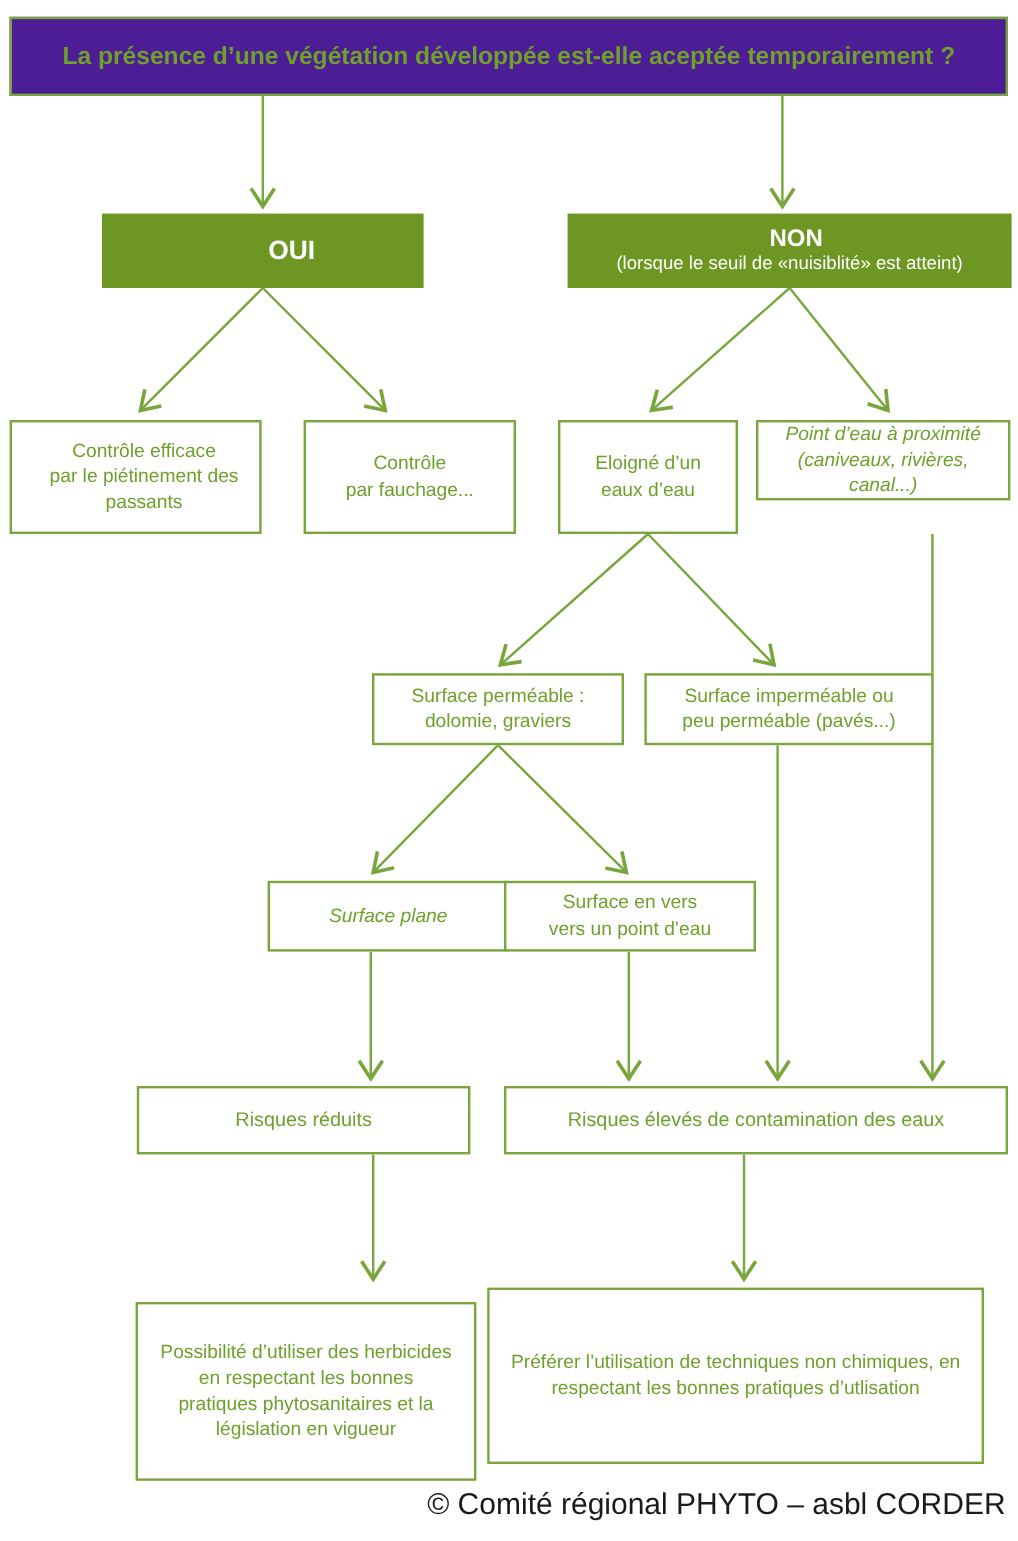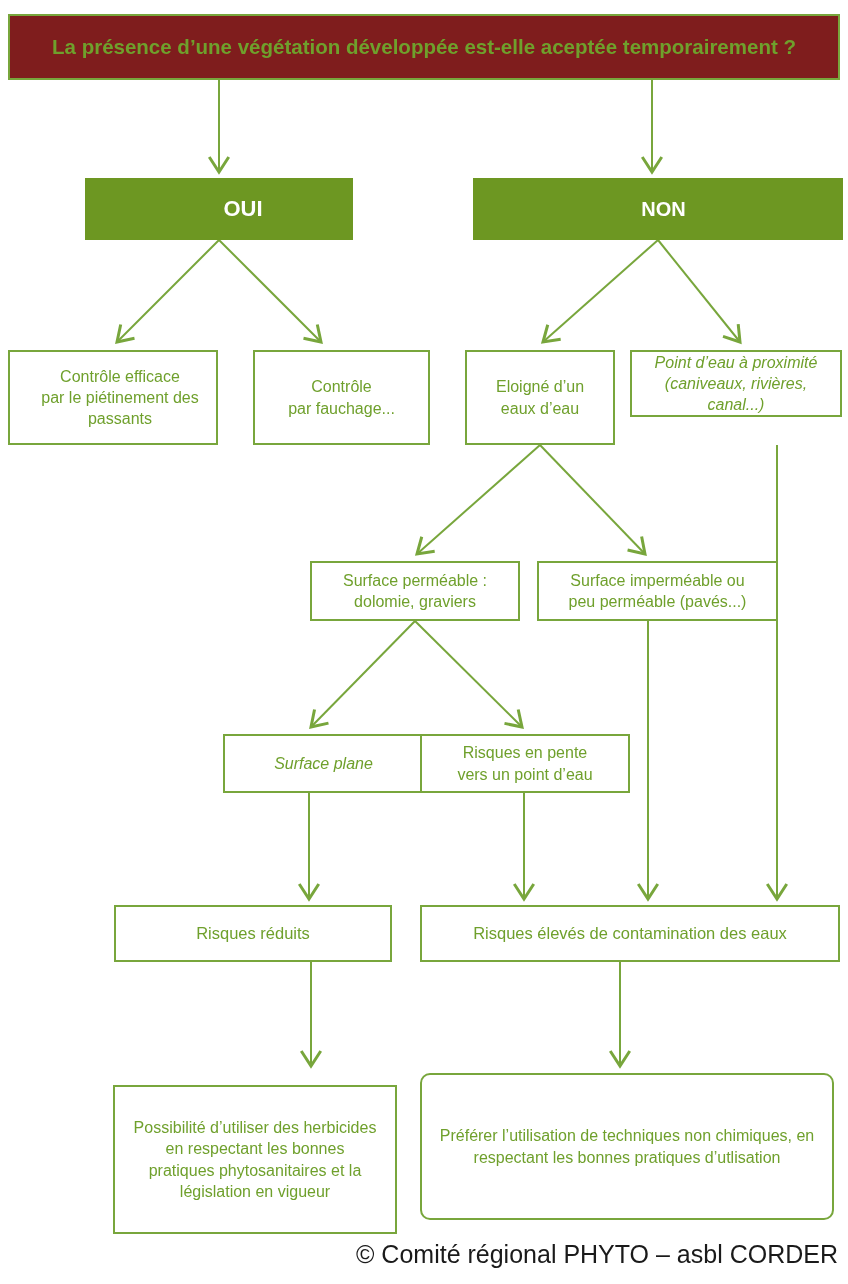--- a/index.html
+++ b/index.html
@@ -35,38 +35,38 @@
   }
   .filled{
     background:var(--green-fill,#6d9722);
     color:#fff;
   }
   .question{
     left:8px;top:14px;width:832px;height:66px;
     font-size:20.5px;font-weight:700;
     color:var(--green-text,#6fa02c);
     border:2px solid var(--green-border,#78a63c);
-    background:#7f1d1d;
+    background:#4c1d95;
   }
   .oui{left:85px;top:178px;width:268px;height:62px;font-size:22px;font-weight:700;padding-left:48px;}
   .non{left:473px;top:178px;width:370px;height:62px;}
   .non .main{font-size:20px;font-weight:700;line-height:1.15;margin-left:11px;}
   .non .sub{font-size:15.5px;font-weight:400;line-height:1.2;}
   .b1{left:8px;  top:350px;width:210px;height:95px;padding-left:20px;}
   .b2{left:233px;top:350px;width:177px;height:95px;margin-left:20px;}
   .b3{left:465px;top:350px;width:150px;height:95px;}
   .b4{left:630px;top:350px;width:212px;height:67px;font-style:italic;}
   .c1{left:310px;top:561px;width:210px;height:60px;}
   .c2{left:537px;top:561px;width:241px;height:60px;}
   .d1{left:223px;top:734px;width:201px;height:59px;font-style:italic;}
   .d2{left:420px;top:734px;width:210px;height:59px;}
   .e1{left:114px;top:905px;width:278px;height:57px;font-size:16.5px;}
   .e2{left:420px;top:905px;width:420px;height:57px;font-size:16.5px;}
   .f1{left:113px;top:1073px;width:284px;height:149px;margin-top:12px;}
-  .f2{left:420px;top:1073px;width:414px;height:147px;border-radius:10px;}
+  .f2{left:406px;top:1073px;width:414px;height:147px;}
   .footer{
     position:absolute;
     right:10px;top:1240px;
     font-size:25px;
     color:var(--footer-text,#1a1a1a);
   }
 </style>
 </head>
 <body>
 
@@ -99,20 +99,21 @@
   <div class="box question">
     <span>La présence d’une végétation développée est-elle aceptée temporairement ?</span>
   </div>
 
   <div class="box filled oui">
     <span>OUI</span>
   </div>
 
   <div class="box filled non">
     <span class="main">NON</span>
+    <span class="sub">(lorsque le seuil de «nuisiblité» est atteint)</span>
   </div>
 
   <div class="box outlined b1">
     <span>Contrôle efficace
 par le piétinement des
 passants</span>
   </div>
 
   <div class="box outlined b2">
     <span>Contrôle
@@ -138,21 +139,21 @@
   <div class="box outlined c2">
     <span>Surface imperméable ou
 peu perméable (pavés...)</span>
   </div>
 
   <div class="box outlined d1">
     <span>Surface plane</span>
   </div>
 
   <div class="box outlined d2">
-    <span>Risques en pente
+    <span>Surface en vers
 vers un point d’eau</span>
   </div>
 
   <div class="box outlined e1">
     <span>Risques réduits</span>
   </div>
 
   <div class="box outlined e2">
     <span>Risques élevés de contamination des eaux</span>
   </div>

